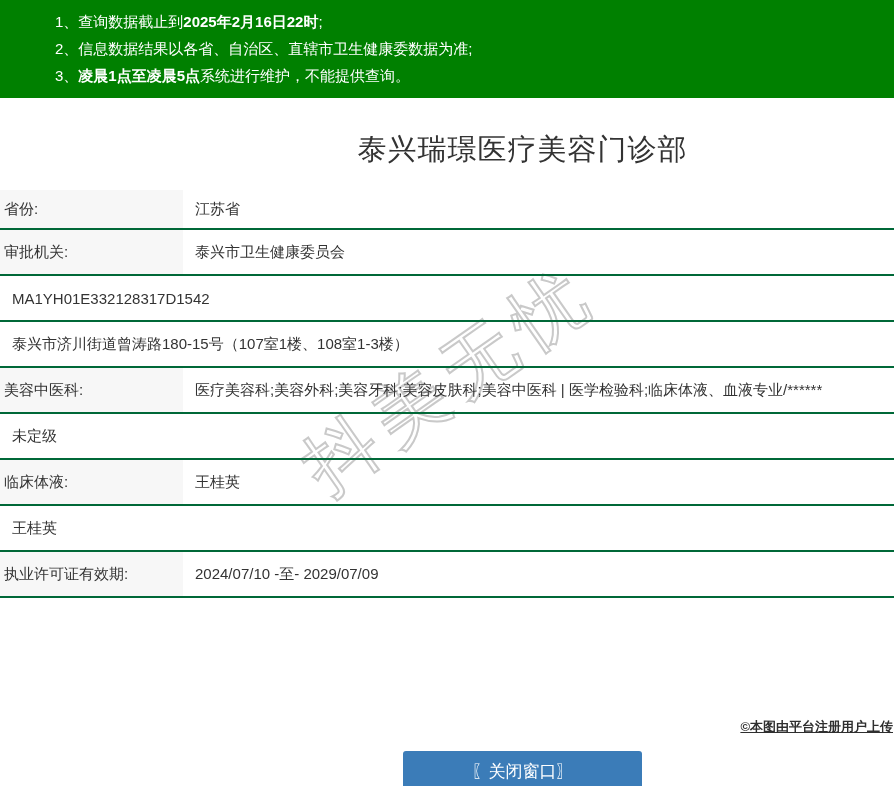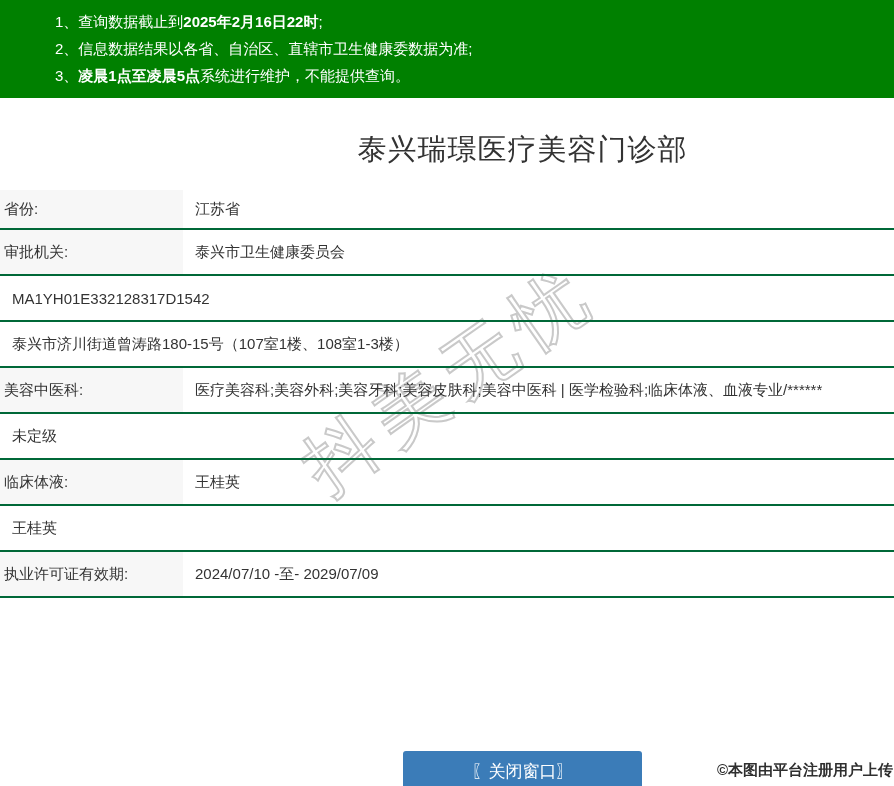--- a/index.html
+++ b/index.html
@@ -111,31 +111,32 @@
     border: none;
     border-radius: 3px;
     cursor: pointer;
     text-align: center;
   }
 
   
   .copyright {
     position: absolute;
     right: 1px;
-    top: 761px;
-    font-size: 15px;
+    top: 718px;
+    font-size: 13px;
     font-weight: bold;
     color: #2f2f2f;
     z-index: 3;
     text-shadow:
       -1px -1px 0 #ffffff,
        1px -1px 0 #ffffff,
       -1px  1px 0 #ffffff,
        1px  1px 0 #ffffff;
     white-space: nowrap;
+    text-decoration: underline;
   }
 </style>
 </head>
 <body>
 
 <div class="page">
 
   <span class="watermark">抖美无忧</span>
 
   <div class="inner">

